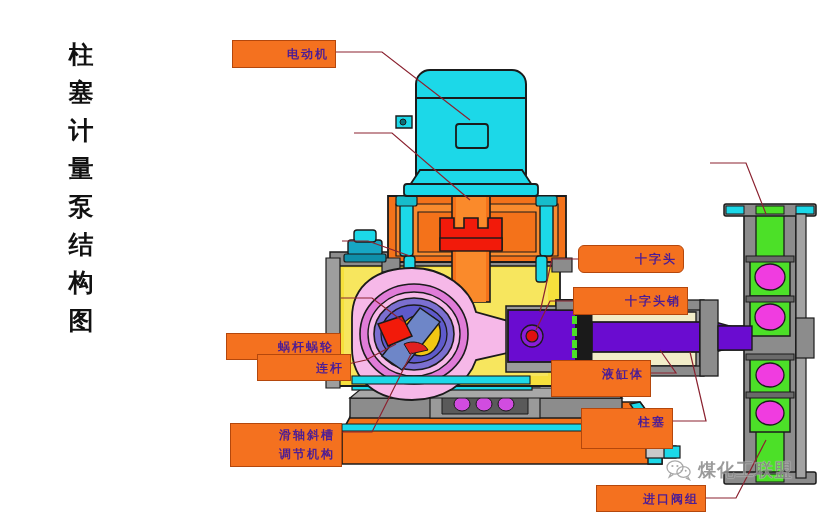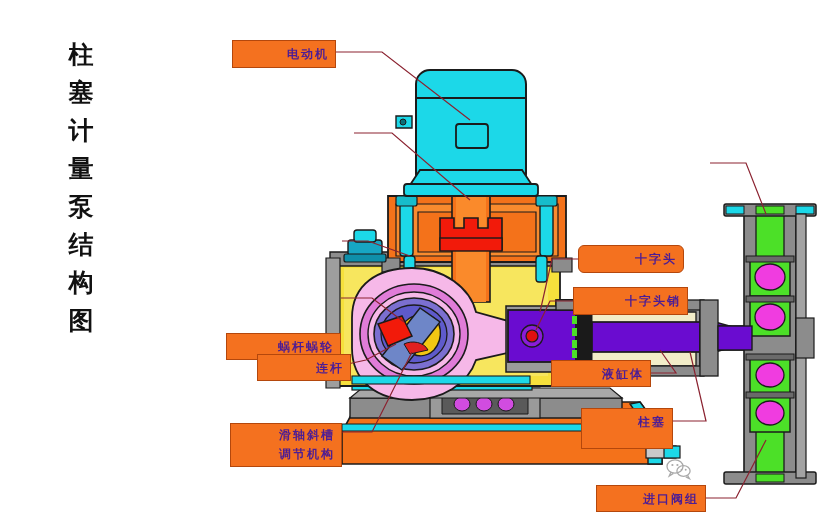--- a/index.html
+++ b/index.html
@@ -289,25 +289,26 @@
     <svg width="26" height="22" viewBox="0 0 26 22">
       <ellipse cx="9" cy="8.5" rx="8" ry="6.6" fill="none" stroke="#9b9b9b" stroke-width="1.3"></ellipse>
       <path d="M5,14 L3.2,18 L7.4,15.4" fill="none" stroke="#9b9b9b" stroke-width="1.3"></path>
       <circle cx="6.4" cy="7" r="1.1" fill="#9b9b9b"></circle>
       <circle cx="11.4" cy="7" r="1.1" fill="#9b9b9b"></circle>
       <ellipse cx="17.5" cy="13" rx="6.6" ry="5.4" fill="none" stroke="#9b9b9b" stroke-width="1.3"></ellipse>
       <path d="M21.5,17.4 L23.4,20.6 L19.8,18.8" fill="none" stroke="#9b9b9b" stroke-width="1.3"></path>
       <circle cx="15.5" cy="11.8" r="0.95" fill="#9b9b9b"></circle>
       <circle cx="19.7" cy="11.8" r="0.95" fill="#9b9b9b"></circle>
     </svg>
+    <span id="wm-text">煤化工联盟</span>
   </div>
 
 <div class="label" style="left: 232px; top: 40px; width: 104px; height: 28px; background: rgb(244, 113, 31); border-color: rgb(180, 71, 12);">电动机</div>
     <div class="label" style="left: 226px; top: 285px; width: 115px; height: 27px; background: rgb(244, 113, 31); border-color: rgb(180, 71, 12); margin-top: 48px;">蜗杆蜗轮</div>
     <div class="label" style="left: 240px; top: 354px; width: 94px; height: 27px; background: rgb(244, 113, 31); border-color: rgb(180, 71, 12); margin-left: 17px;">连杆</div>
     <div class="label two-line" style="left: 230px; top: 423px; width: 112px; height: 44px; background: rgb(244, 113, 31); border-color: rgb(180, 71, 12);">滑轴斜槽
 调节机构</div>
     <div class="label" style="left: 578px; top: 245px; width: 106px; height: 28px; background: rgb(244, 113, 31); border-color: rgb(180, 71, 12); border-radius: 6px;">十字头</div>
     <div class="label" style="left: 573px; top: 287px; width: 115px; height: 28px; background: rgb(244, 113, 31); border-color: rgb(180, 71, 12);">十字头销</div>
-    <div class="label" style="left: 551px; top: 360px; width: 100px; height: 27px; background: rgb(244, 113, 31); border-color: rgb(180, 71, 12);">液缸体</div>
+    <div class="label" style="left: 551px; top: 360px; width: 100px; height: 37px; background: rgb(244, 113, 31); border-color: rgb(180, 71, 12);">液缸体</div>
     <div class="label" style="left: 581px; top: 408px; width: 92px; height: 41px; background: rgb(244, 113, 31); border-color: rgb(180, 71, 12);">柱塞</div>
     <div class="label" style="left: 596px; top: 485px; width: 110px; height: 27px; background: rgb(244, 113, 31); border-color: rgb(180, 71, 12);">进口阀组</div>
   </div>
 
 </body></html>

